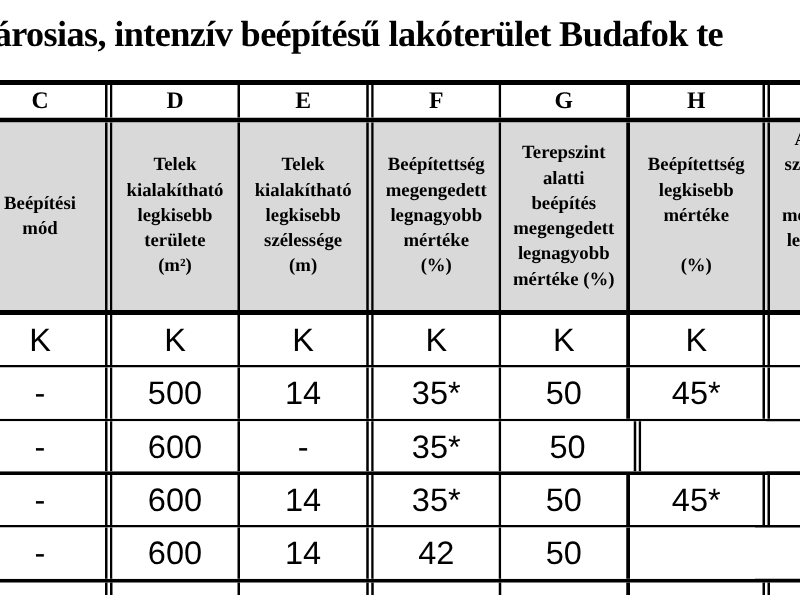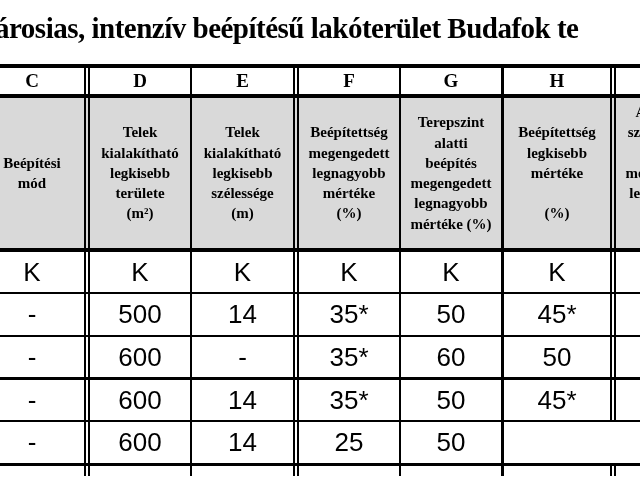--- a/index.html
+++ b/index.html
@@ -157,40 +157,39 @@
       <div class="cell col-g">50</div>
       <div class="cell col-h">45*</div>
       <div class="cell col-i"></div>
     </div>
 
     <div class="trow row-data2">
       <div class="cell col-c">-</div>
       <div class="cell col-d">600</div>
       <div class="cell col-e">-</div>
       <div class="cell col-f">35*</div>
-      <div class="cell col-g">60</div>
       <div class="cell col-h">50</div>
       <div class="cell col-i"></div>
     </div>
 
     <div class="trow row-data3">
       <div class="cell col-c">-</div>
       <div class="cell col-d">600</div>
       <div class="cell col-e">14</div>
       <div class="cell col-f">35*</div>
       <div class="cell col-g">50</div>
       <div class="cell col-h">45*</div>
       <div class="cell col-i"></div>
     </div>
 
     <div class="trow row-data4">
       <div class="cell col-c">-</div>
       <div class="cell col-d">600</div>
       <div class="cell col-e">14</div>
-      <div class="cell col-f">25</div>
+      <div class="cell col-f">42</div>
       <div class="cell col-g">50</div>
       <div class="cell col-i"></div>
     </div>
 
     <div class="trow row-partial">
       <div class="cell col-c"></div>
       <div class="cell col-d"></div>
       <div class="cell col-e"></div>
       <div class="cell col-f"></div>
       <div class="cell col-g"></div>

